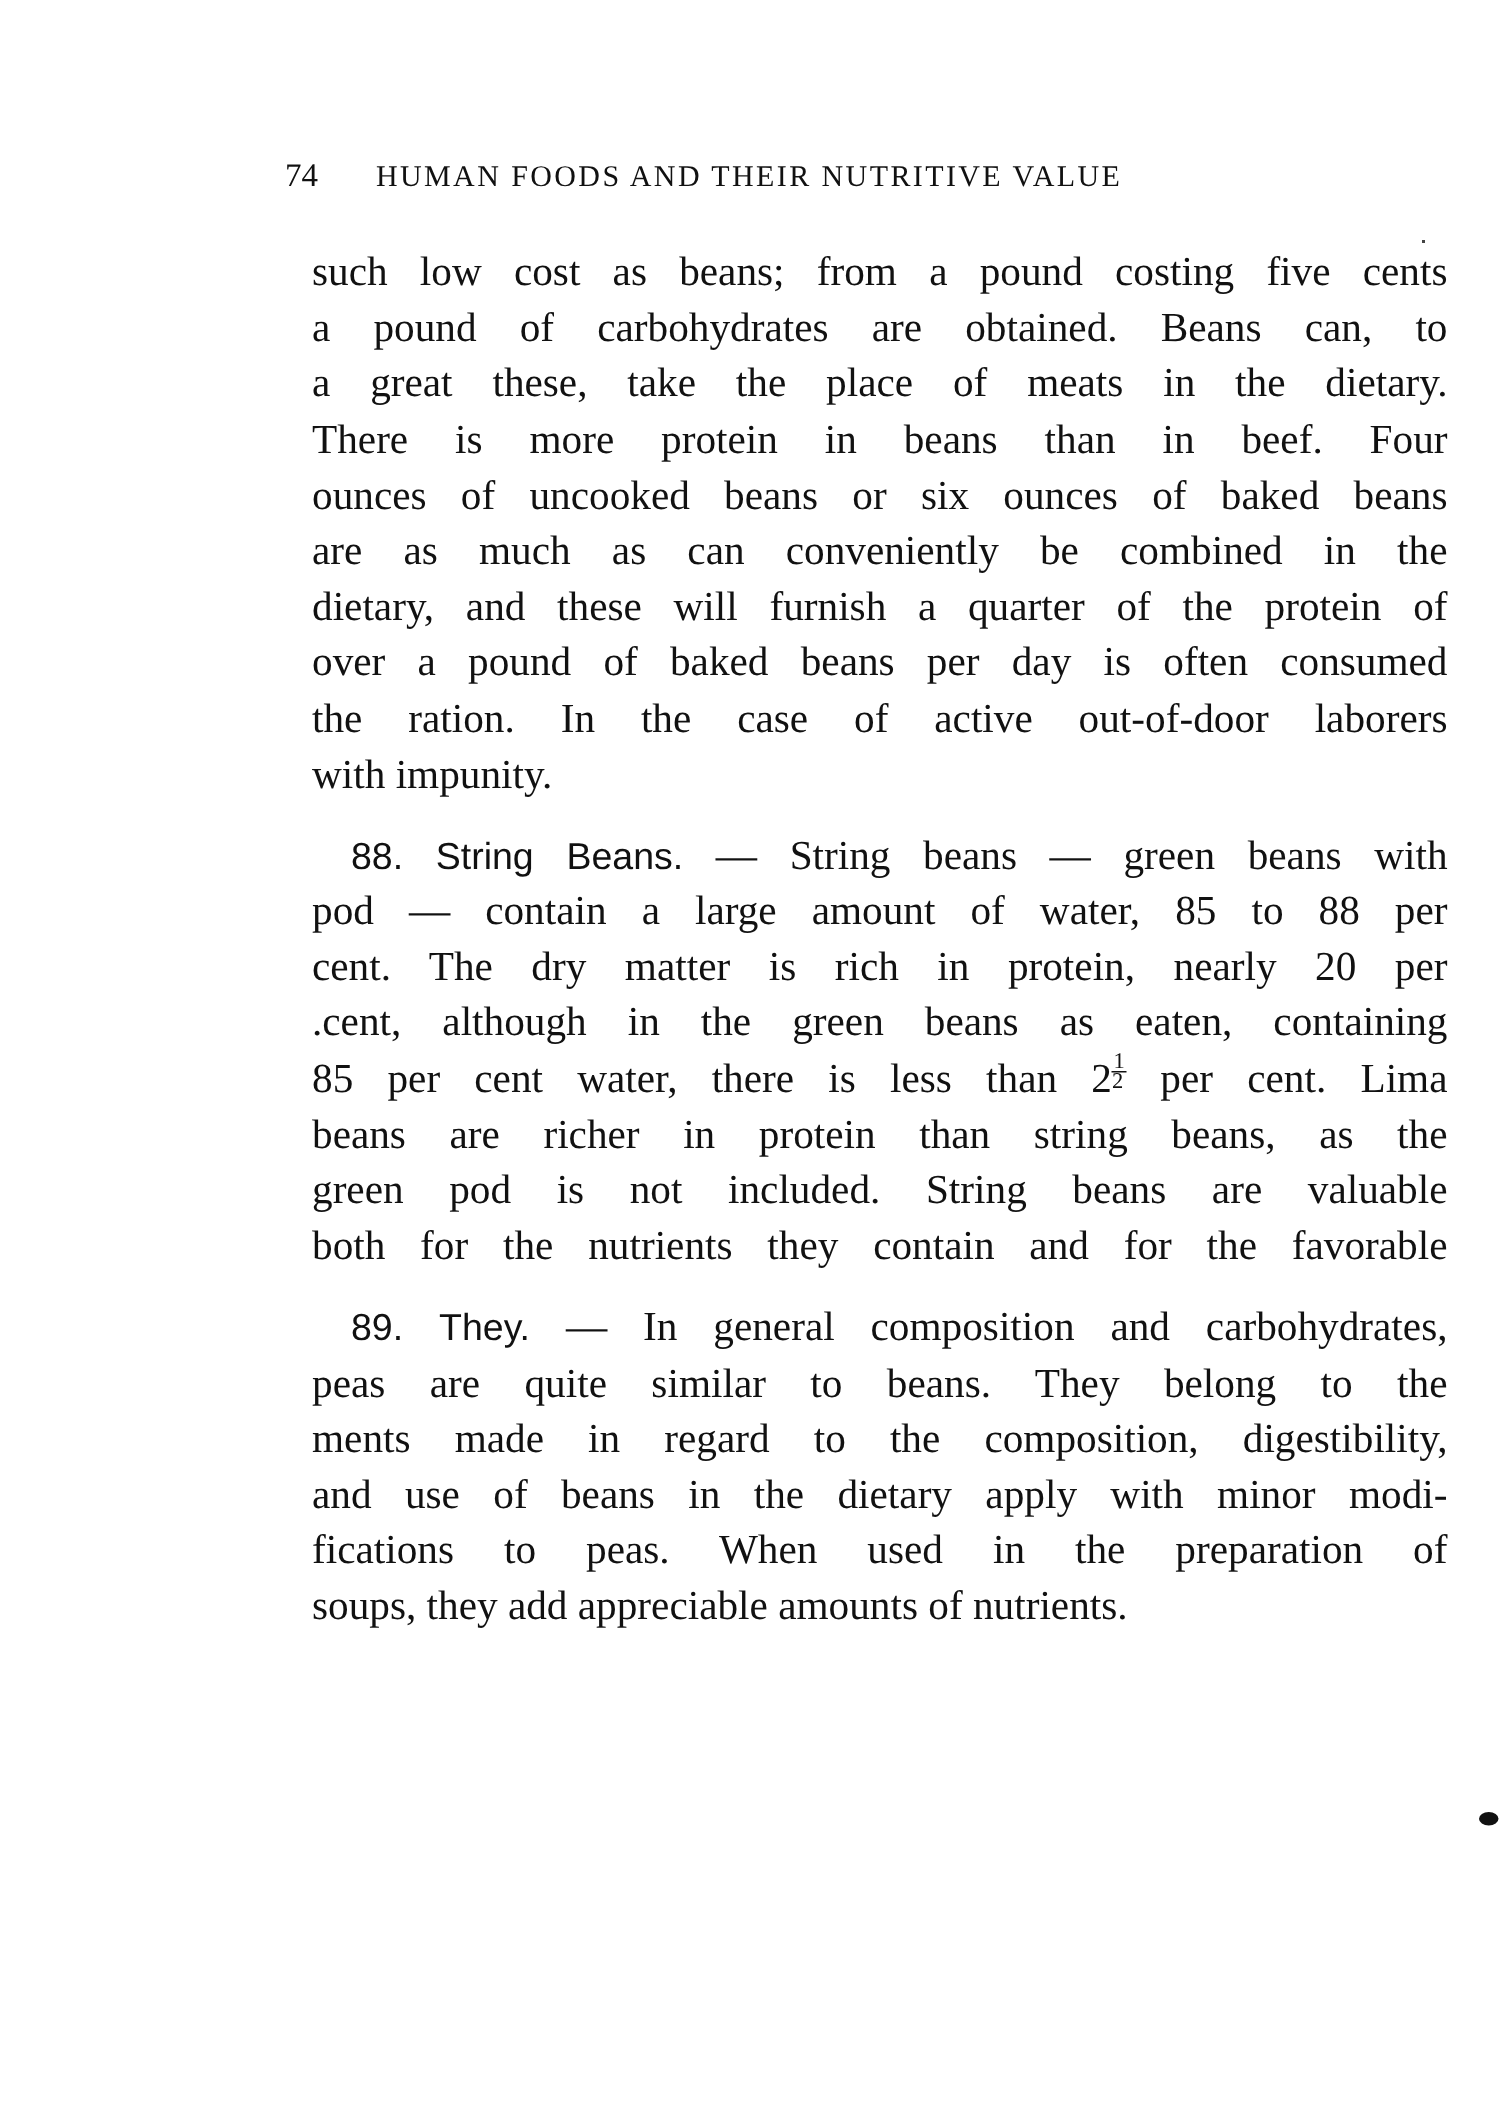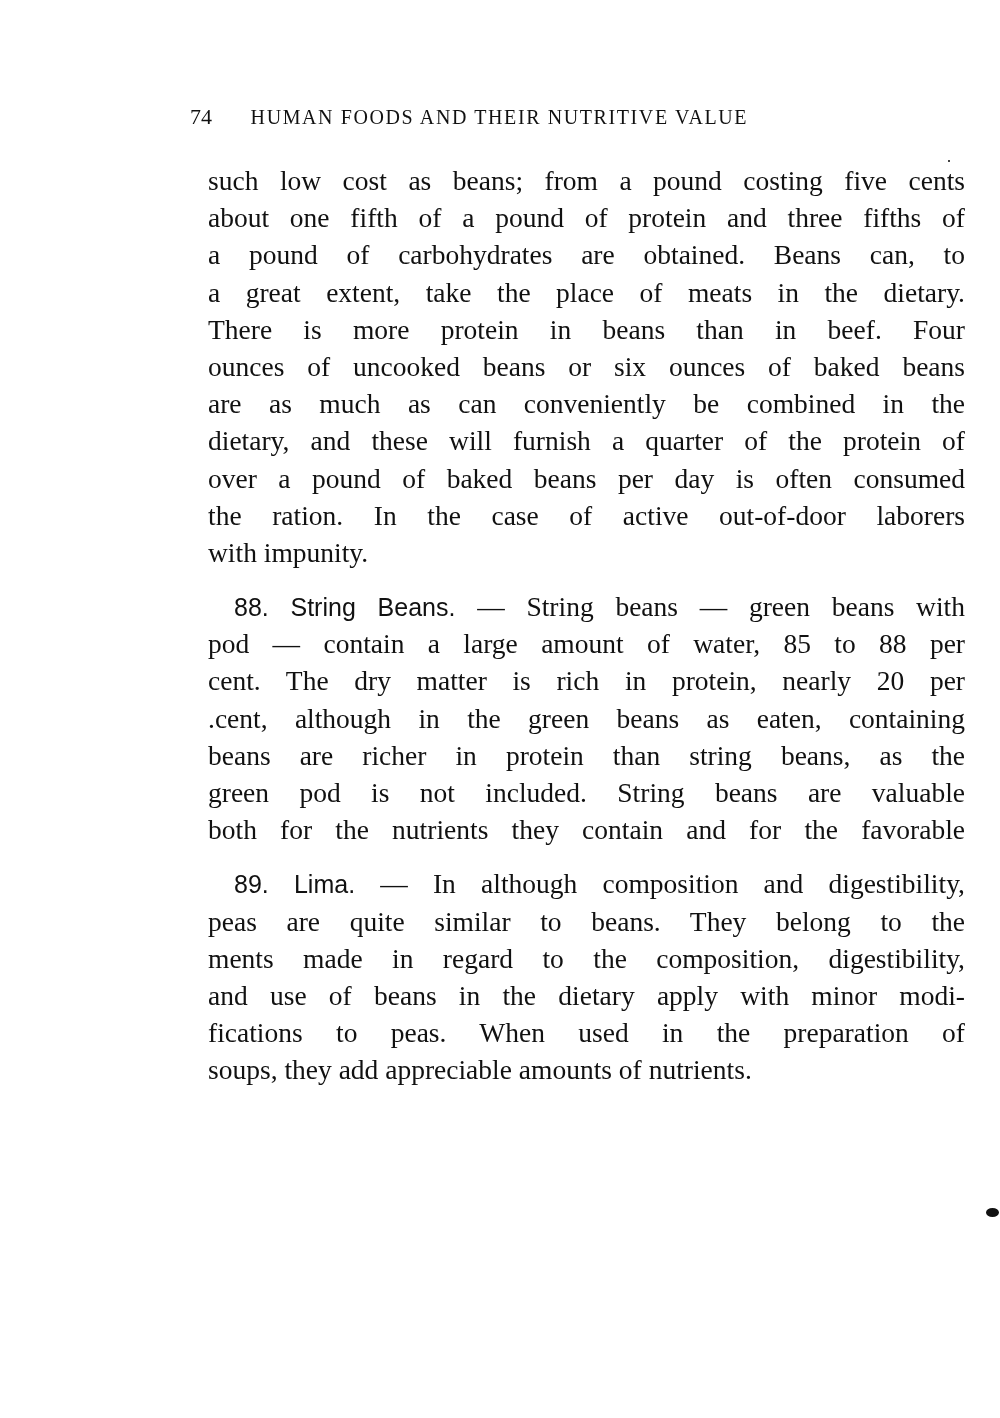--- a/index.html
+++ b/index.html
@@ -44,48 +44,48 @@
 
   <div class="running-head">
     <span class="folio">74</span>
     <span class="title">HUMAN FOODS AND THEIR NUTRITIVE VALUE</span>
   </div>
 
   <div class="body-text">
 
     <div>
       <span class="line">such low cost as beans; from a pound costing five cents</span>
-      <span class="line">about one fifth of a pound of protein and three fifths of</span>
       <span class="line">a pound of carbohydrates are obtained. Beans can, to</span>
-      <span class="line">a great extent, take the place of meats in the dietary.</span>
+      <span class="line">a great these, take the place of meats in the dietary.</span>
       <span class="line">There is more protein in beans than in beef. Four</span>
       <span class="line">ounces of uncooked beans or six ounces of baked beans</span>
       <span class="line">are as much as can conveniently be combined in the</span>
       <span class="line">dietary, and these will furnish a quarter of the protein of</span>
       <span class="line">over a pound of baked beans per day is often consumed</span>
       <span class="line">the ration. In the case of active out-of-door laborers</span>
       <span class="line last">with impunity.</span>
     </div>
 
     <div class="gap"></div>
 
     <div>
       <span class="line indent"><span class="sec-num">88.</span> <span class="sec-title">String Beans.</span><span> — String beans — green beans with</span></span>
       <span class="line">pod — contain a large amount of water, 85 to 88 per</span>
       <span class="line">cent. The dry matter is rich in protein, nearly 20 per</span>
       <span class="line">.cent, although in the green beans as eaten, containing</span>
+      <span class="line"><span>85 per cent water, there is less than 2</span><span class="frac"><span class="n">1</span><span class="d">2</span></span><span> per cent. Lima</span></span>
       <span class="line">beans are richer in protein than string beans, as the</span>
       <span class="line">green pod is not included. String beans are valuable</span>
       <span class="line">both for the nutrients they contain and for the favorable</span>
     </div>
 
     <div class="gap"></div>
 
     <div>
-      <span class="line indent"><span class="sec-num">89.</span> <span class="sec-title">Lima.</span><span> — In although composition and digestibility,</span></span>
+      <span class="line indent"><span class="sec-num">89.</span> <span class="sec-title">They.</span><span> — In general composition and carbohydrates,</span></span>
       <span class="line">peas are quite similar to beans. They belong to the</span>
       <span class="line">ments made in regard to the composition, digestibility,</span>
       <span class="line">and use of beans in the dietary apply with minor modi-</span>
       <span class="line">fications to peas. When used in the preparation of</span>
       <span class="line last">soups, they add appreciable amounts of nutrients.</span>
     </div>
   </div>
 
   <div class="speck"></div>
   <div class="dot" style="left:973px;top:1210px;"></div>

